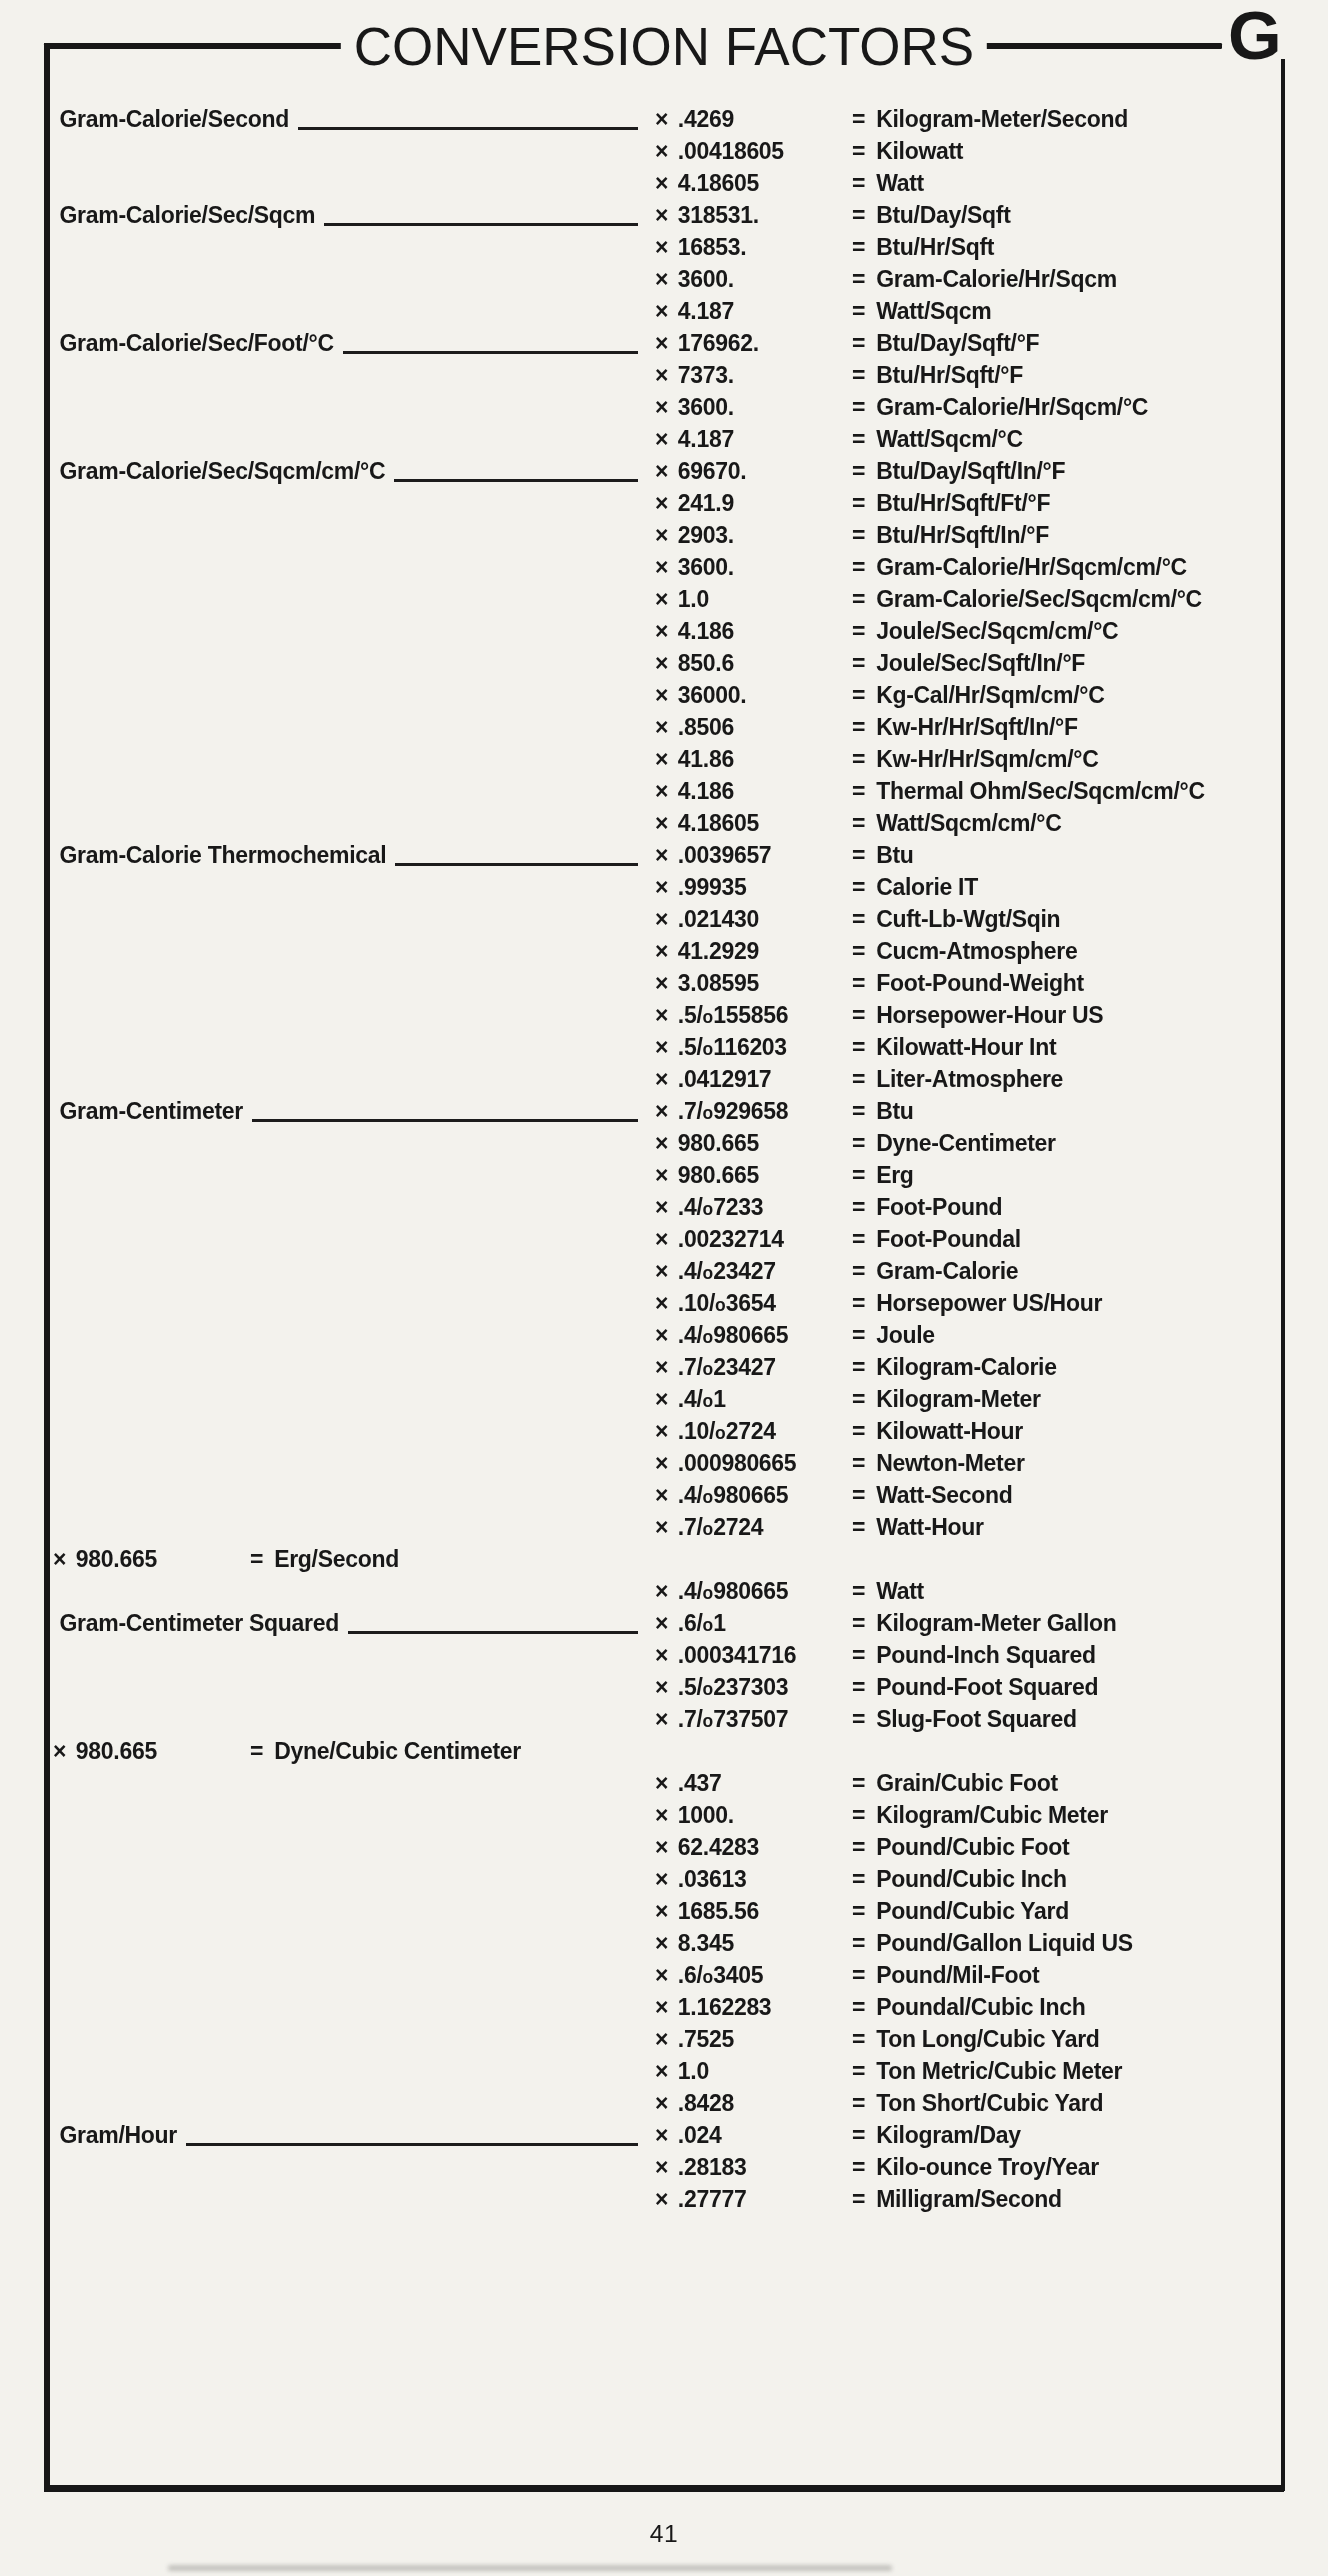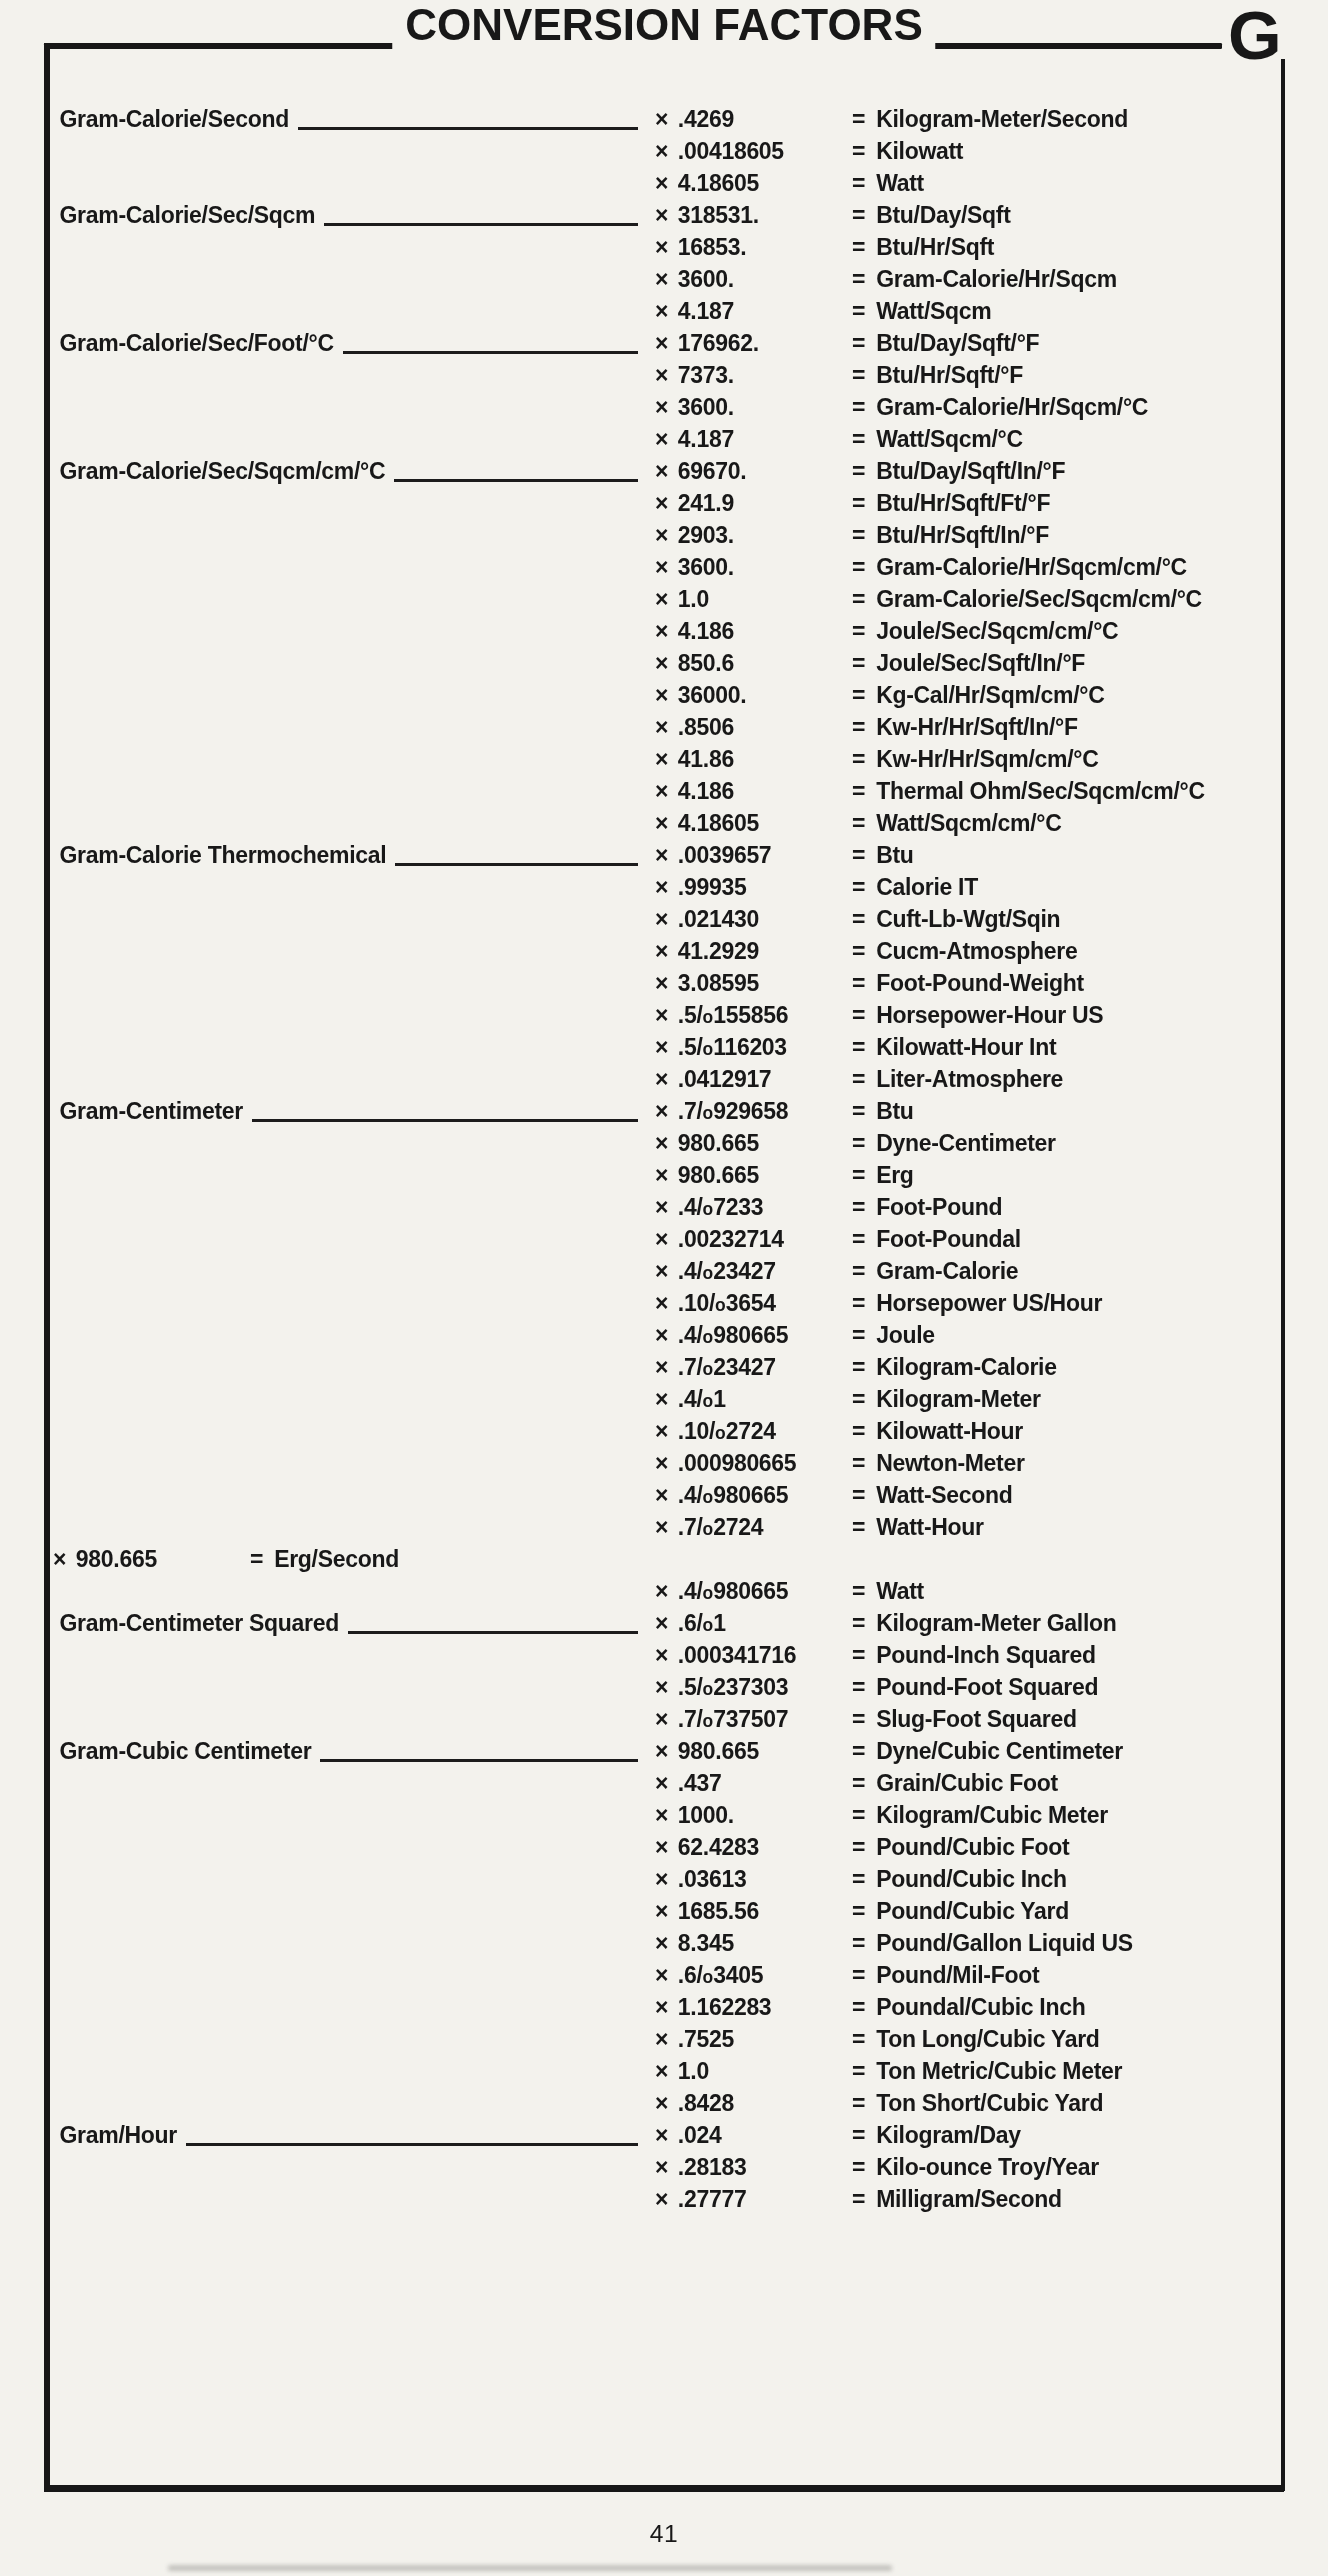--- a/index.html
+++ b/index.html
@@ -11,24 +11,24 @@
     font-family:"Liberation Sans","DejaVu Sans",sans-serif;
     color:#181818;
     overflow:hidden;
   }
   
   .top-rule{
     position:absolute;left:44px;top:43px;width:1178px;height:5.8px;
     background:#171717;border-radius:1.3px;
   }
   .page-title{
-    position:absolute;left:50%;top:0;transform:translateX(-50%);
+    position:absolute;left:50%;top:16px;transform:translateX(-50%);
     background:#f3f2ed;
     padding:0 13px;
-    font-size:44px;font-weight:700;letter-spacing:0px;
+    font-size:53px;font-weight:400;letter-spacing:0px;
     white-space:nowrap;z-index:2;
   }
   .section-letter{
     position:absolute;left:1228px;top:-3.9px;
     font-size:69px;font-weight:700;z-index:2;
     letter-spacing:-1.3px;
   }
   
   .border-left{position:absolute;left:44px;top:43px;width:5.8px;height:2449px;background:#171717;}
   .border-right{position:absolute;left:1281px;top:59px;width:3.9px;height:2432px;background:#171717;}
@@ -844,24 +844,20 @@
       <span class="times">×</span>
       <span>.7/<span class="o-sub">o</span>737507</span>
     </div>
     <div class="result-cell">
       <span class="eq">=</span>
       <span>Slug-Foot Squared</span>
     </div>
   </div>
 
   <div class="row">
-    <div class="label-cell">
-      <span>Gram-Cubic Centimeter</span>
-      <span class="leader"></span>
-    </div>
     <div class="factor-cell">
       <span class="times">×</span>
       <span>980.665</span>
     </div>
     <div class="result-cell">
       <span class="eq">=</span>
       <span>Dyne/Cubic Centimeter</span>
     </div>
   </div>
 

